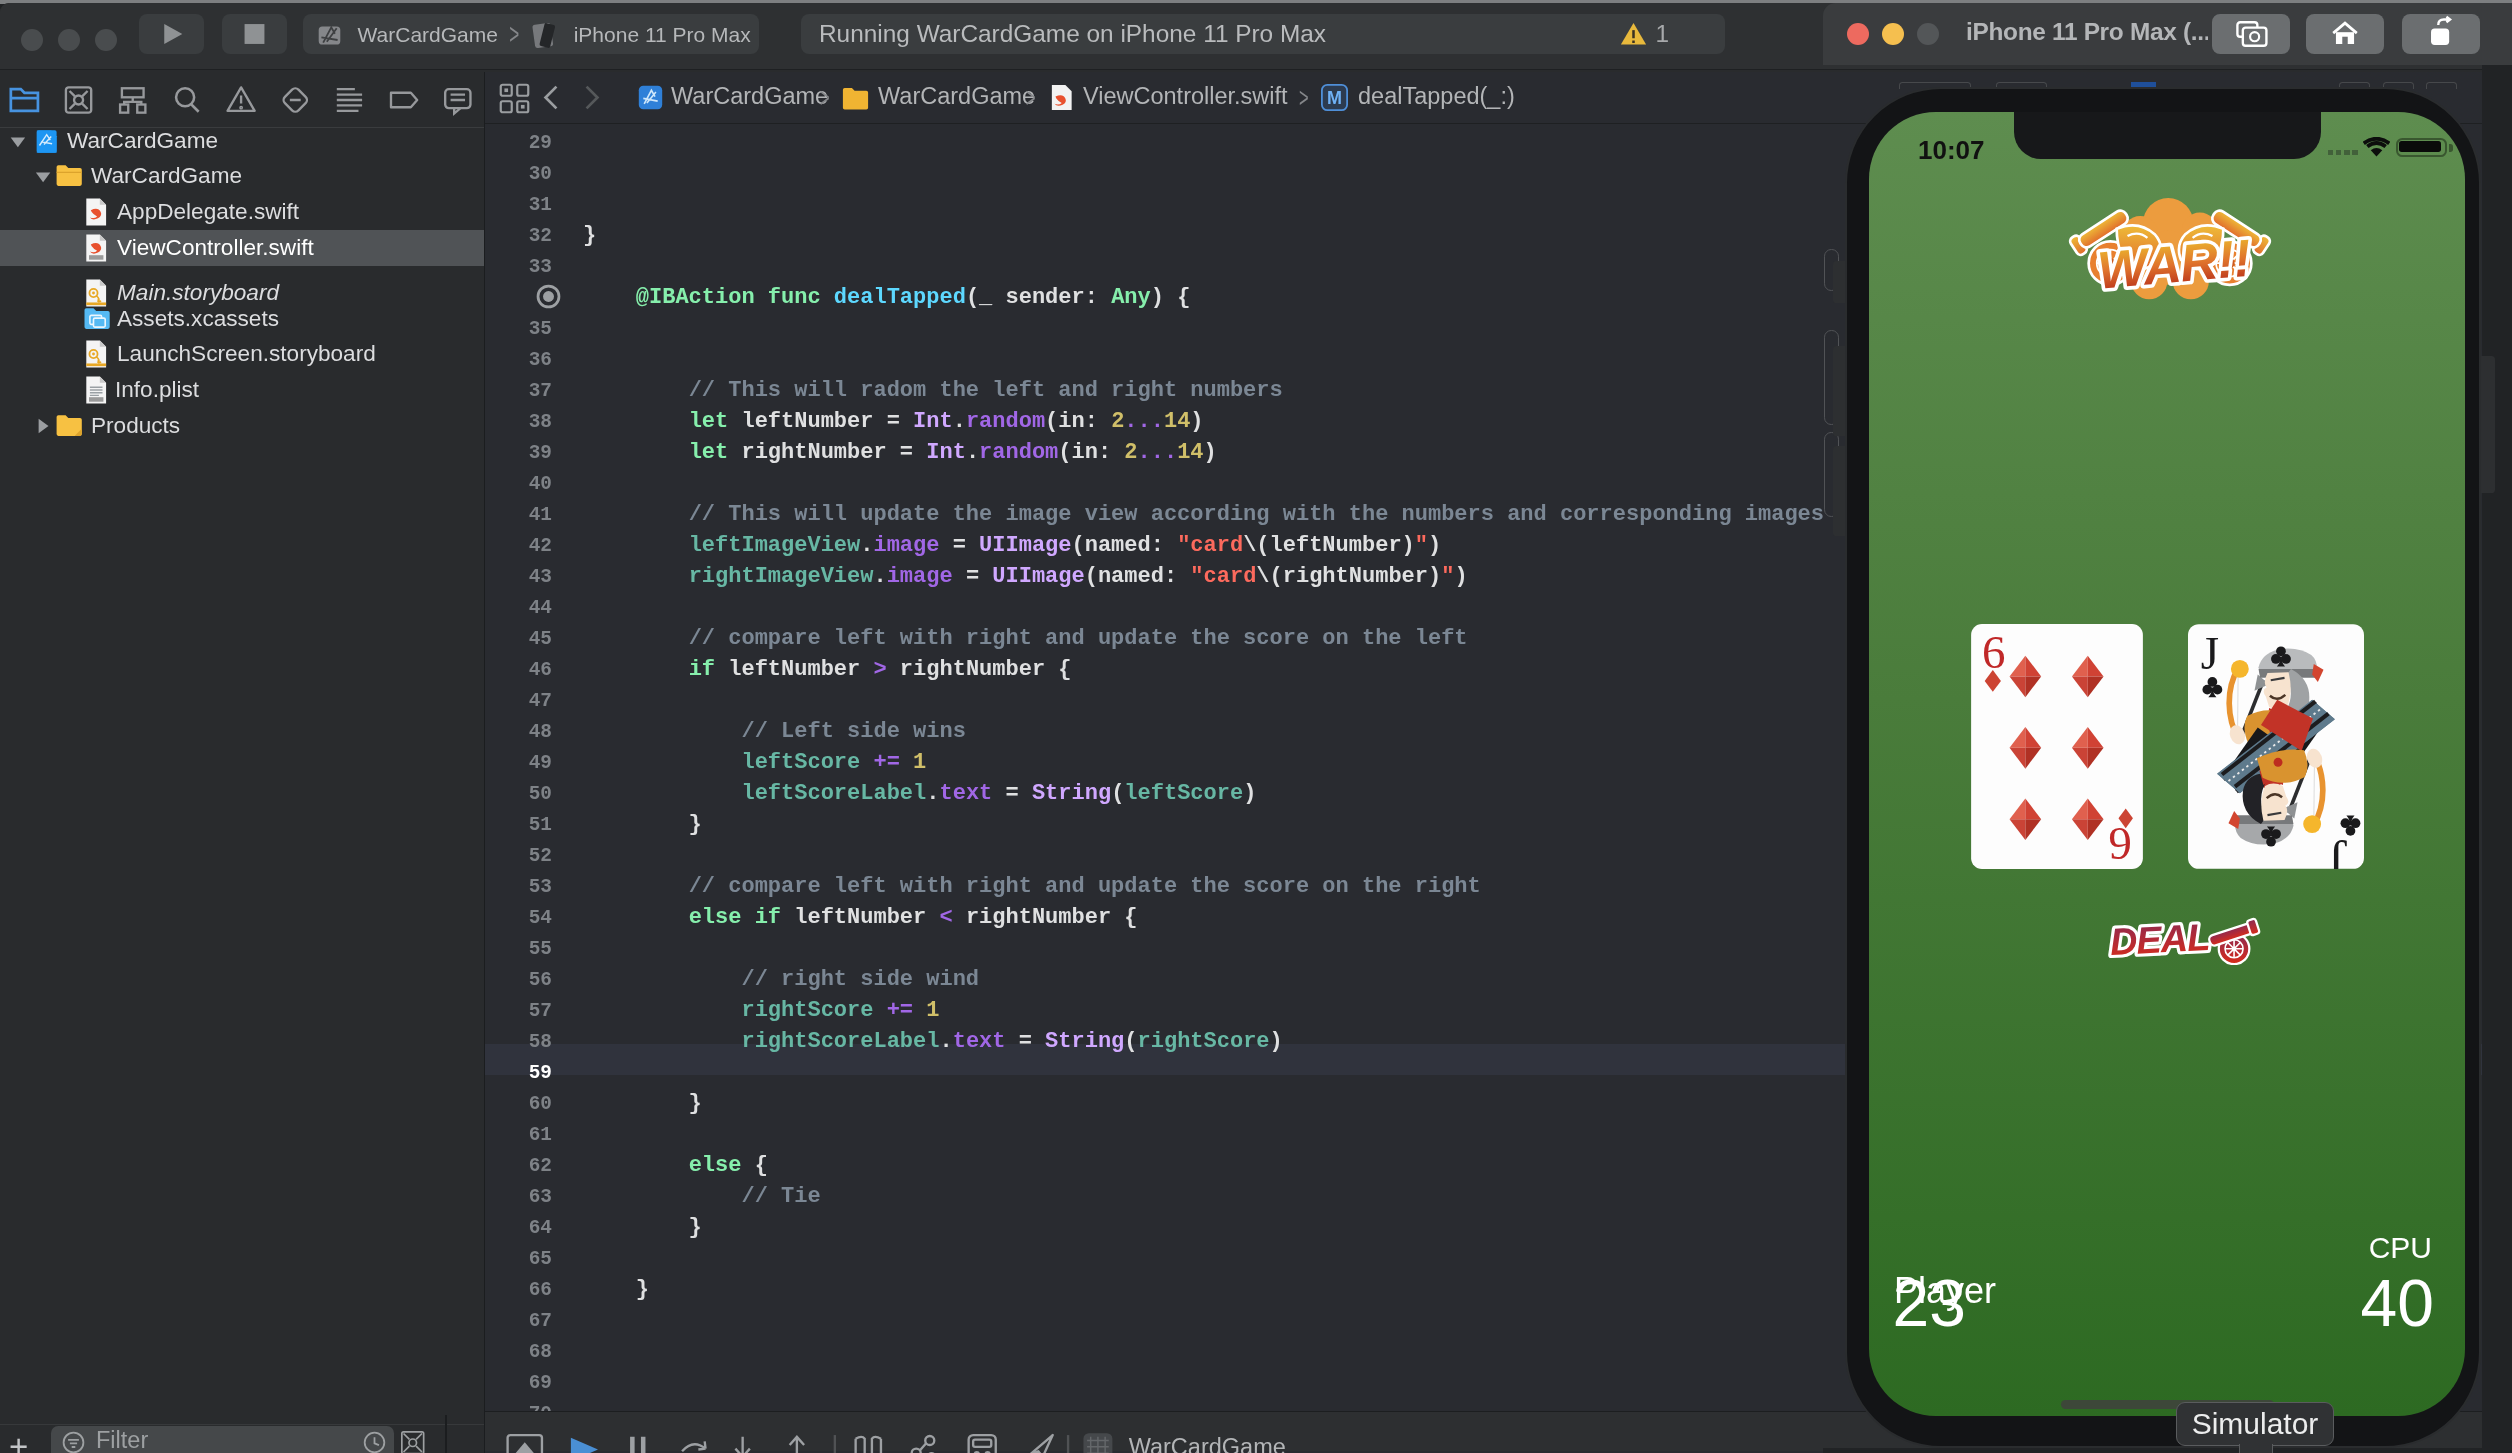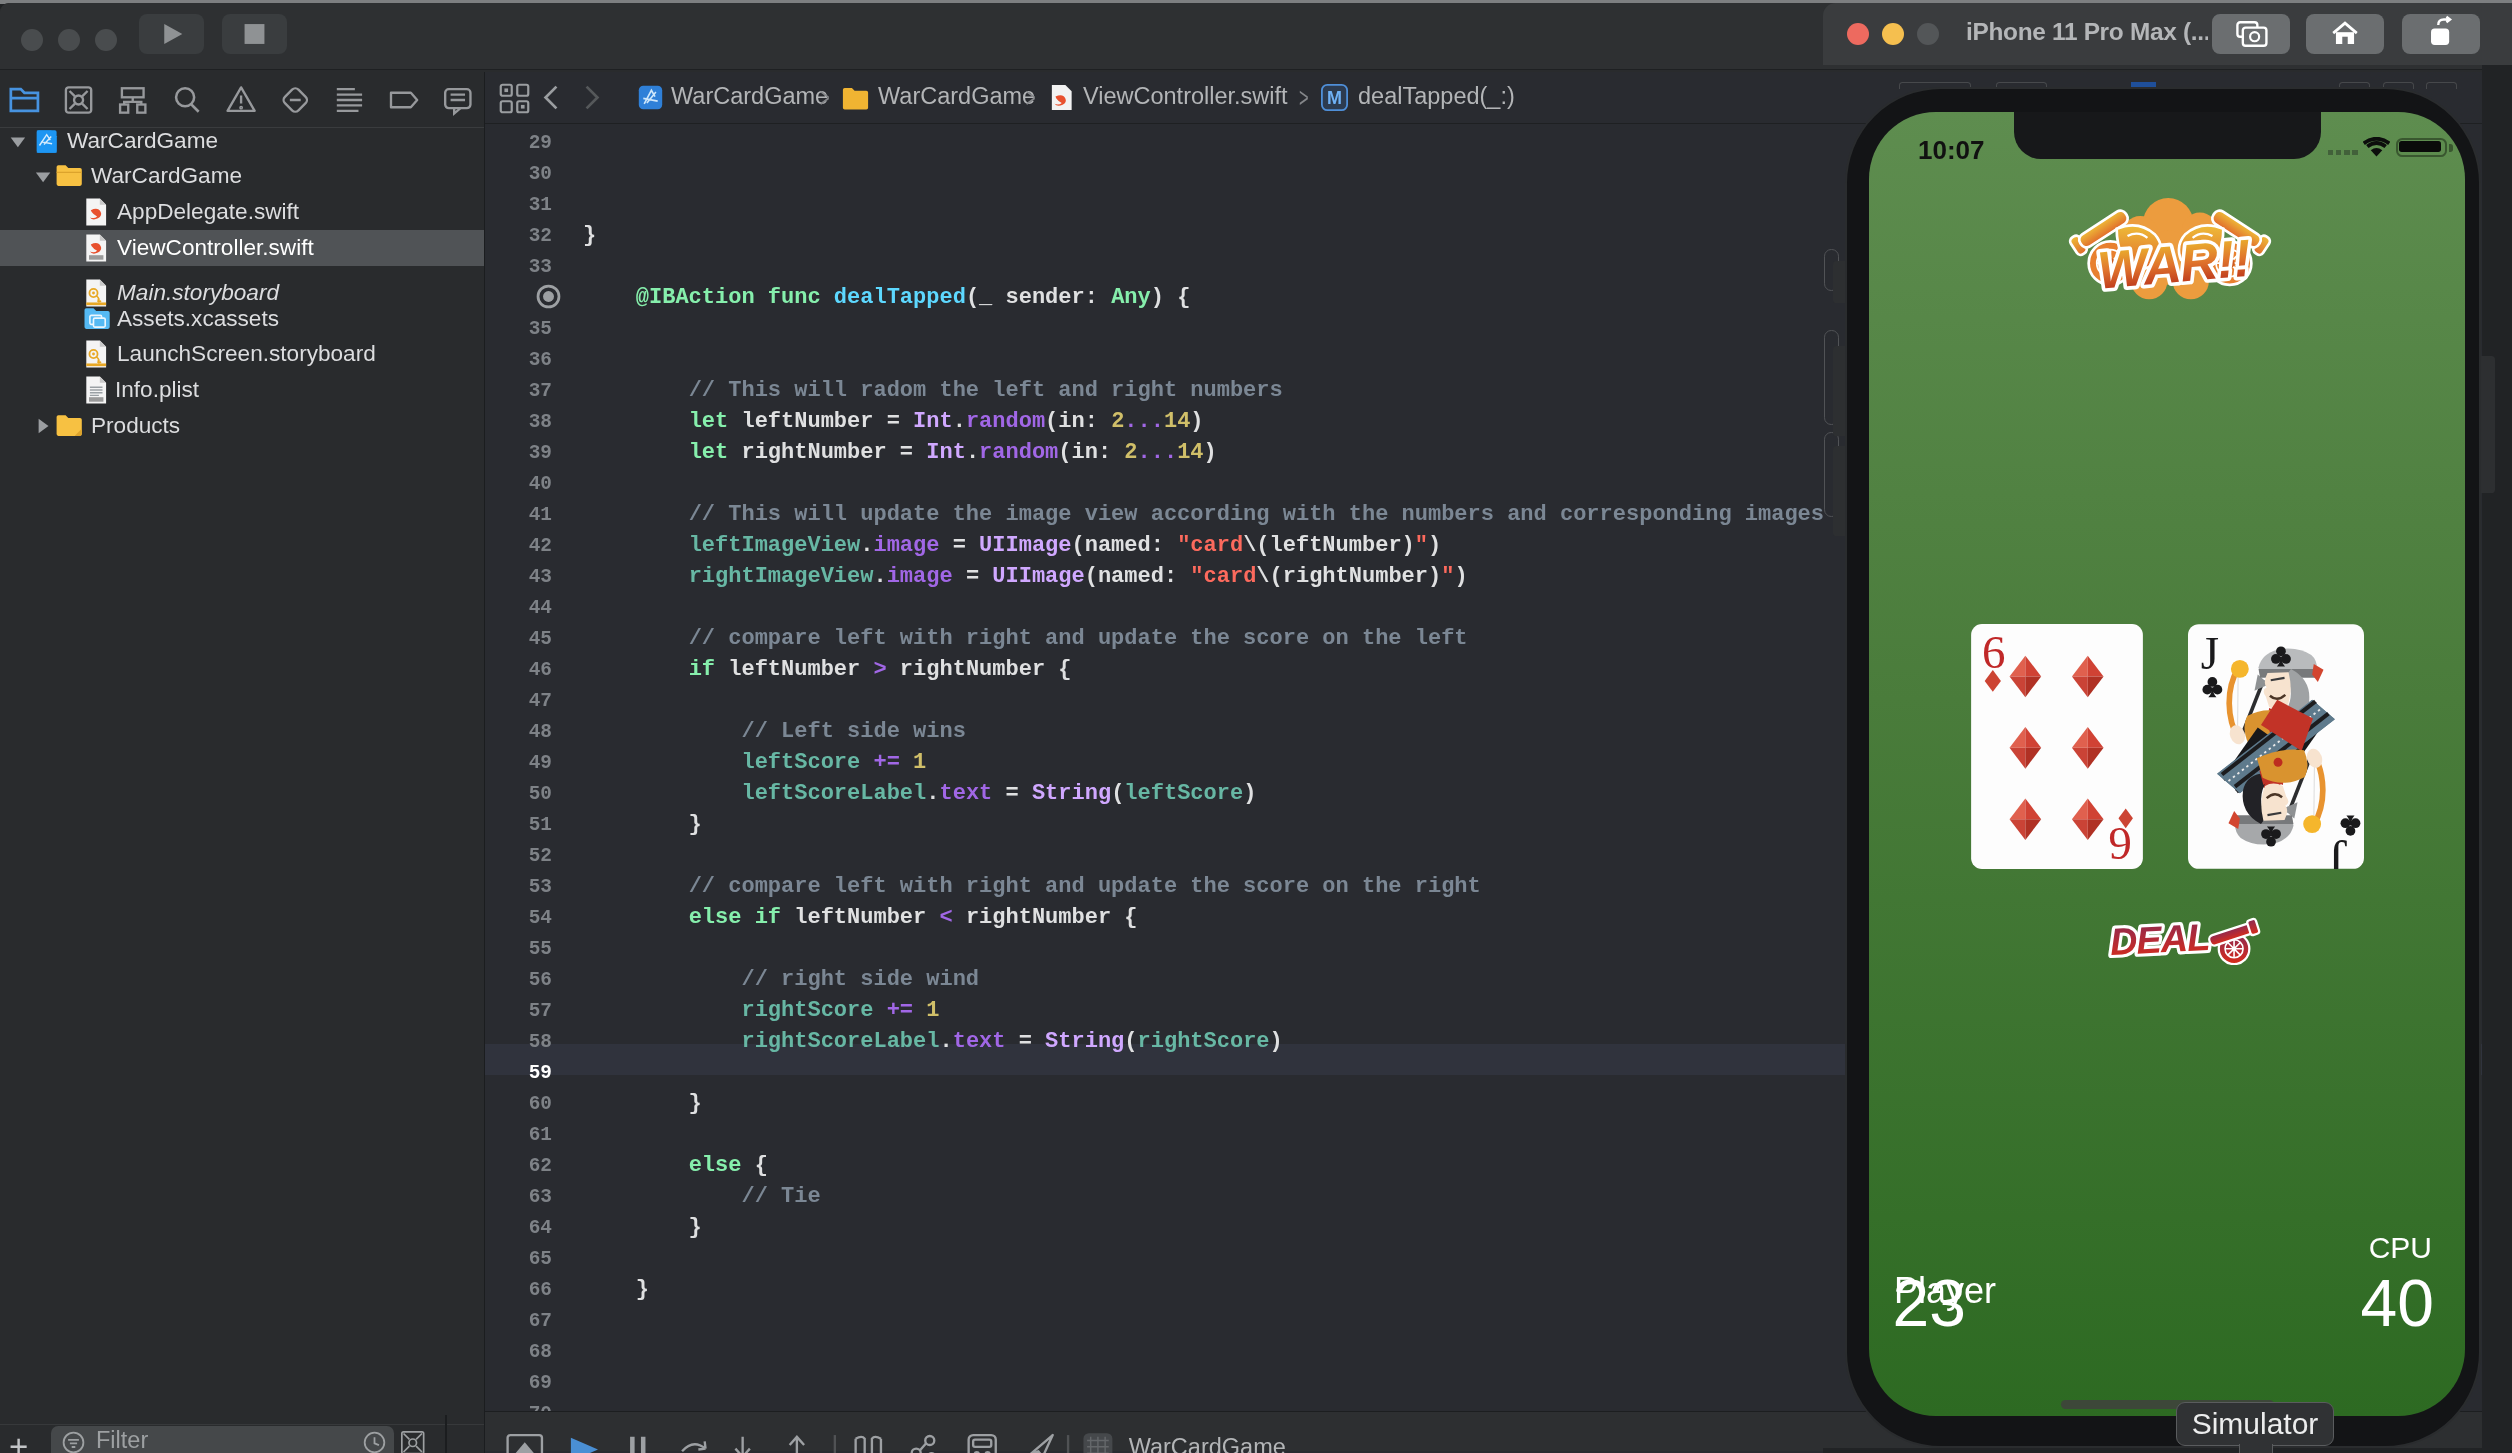--- a/index.html
+++ b/index.html
@@ -50,20 +50,44 @@
     <div class="tl" style="left:95px;"></div>
     <div class="tbtn" style="left:139px; width:65px;">
       <svg width="65" height="40" viewBox="0 0 72 44">
           <path d="M28 11 L48 22 L28 33 Z" fill="#8f9294"></path>
         </svg>
     </div>
     <div class="tbtn" style="left:222px; width:65px;">
       <svg width="65" height="40" viewBox="0 0 72 44">
           <rect x="25" y="11" width="22" height="22" fill="#8f9294"></rect>
         </svg>
+    </div>
+    <div class="tbtn" style="left:303px; width:456px; color:#b6b8ba; font-size:21px; line-height:40px; white-space:nowrap; overflow:hidden;">
+      <svg width="27" height="27" viewBox="0 0 30 30" style="vertical-align:-6.3px; margin-left:12.7px;">
+        <g stroke="#97999b" stroke-width="2" fill="none">
+          <rect x="3" y="5" width="24" height="20" rx="4" fill="#85878a" stroke="none"></rect>
+          <path d="M8 23 L17 6 L21 13 M6 17 L24 20 M12 22 L23 7" stroke="#3e4042"></path>
+        </g>
+      </svg>
+      <span style="margin-left:9px;">WarCardGame</span>
+      <span style="display:inline-block; width:20px; text-align:center;"><span style="color:#85878a; font-size:24.4px; display:inline-block; transform:scaleX(.7) scaleY(1.2);">&gt;</span></span>
+      <svg width="31" height="29" viewBox="0 0 34 32" style="vertical-align:-7.2px;">
+        <rect x="4" y="3" width="20" height="26" rx="3" fill="#77797c" transform="rotate(-8 14 16)"></rect>
+        <rect x="13" y="3" width="12" height="26" rx="2" fill="#242628" transform="rotate(14 19 16)"></rect>
+      </svg>
+      <span style="margin-left:7.2px;">iPhone 11 Pro Max</span>
+    </div>
+    <div class="tbtn" style="left:801px; width:924px; color:#b9bbbd; font-size:24.4px; line-height:40px;">
+      <span style="margin-left:18px;">Running WarCardGame on iPhone 11 Pro Max</span>
+      <svg width="27" height="24.4" viewBox="0 0 30 27" style="position:absolute; right:78px; top:8.1px;">
+        <path d="M15 1 L29 25 L1 25 Z" fill="#e8b93c"></path>
+        <rect x="13.6" y="9" width="2.8" height="9" fill="#3a3122"></rect>
+        <rect x="13.6" y="20.5" width="2.8" height="2.8" fill="#3a3122"></rect>
+      </svg>
+      <span style="position:absolute; right:56px; top:0; color:#a7a9ab;">1</span>
     </div>
   </div>
   <div id="nav" class="abs">
     <div id="navicons">
       <svg width="484" height="56" viewBox="0 0 536 62">
 
         <g transform="translate(27,31)" stroke="#4793e0" stroke-width="3" fill="none">
           <path d="M-15 -12 L-4 -12 L0 -8 L15 -8 L15 12 L-15 12 Z"></path>
             <path d="M-15 -2 L15 -2"></path>
         </g>

